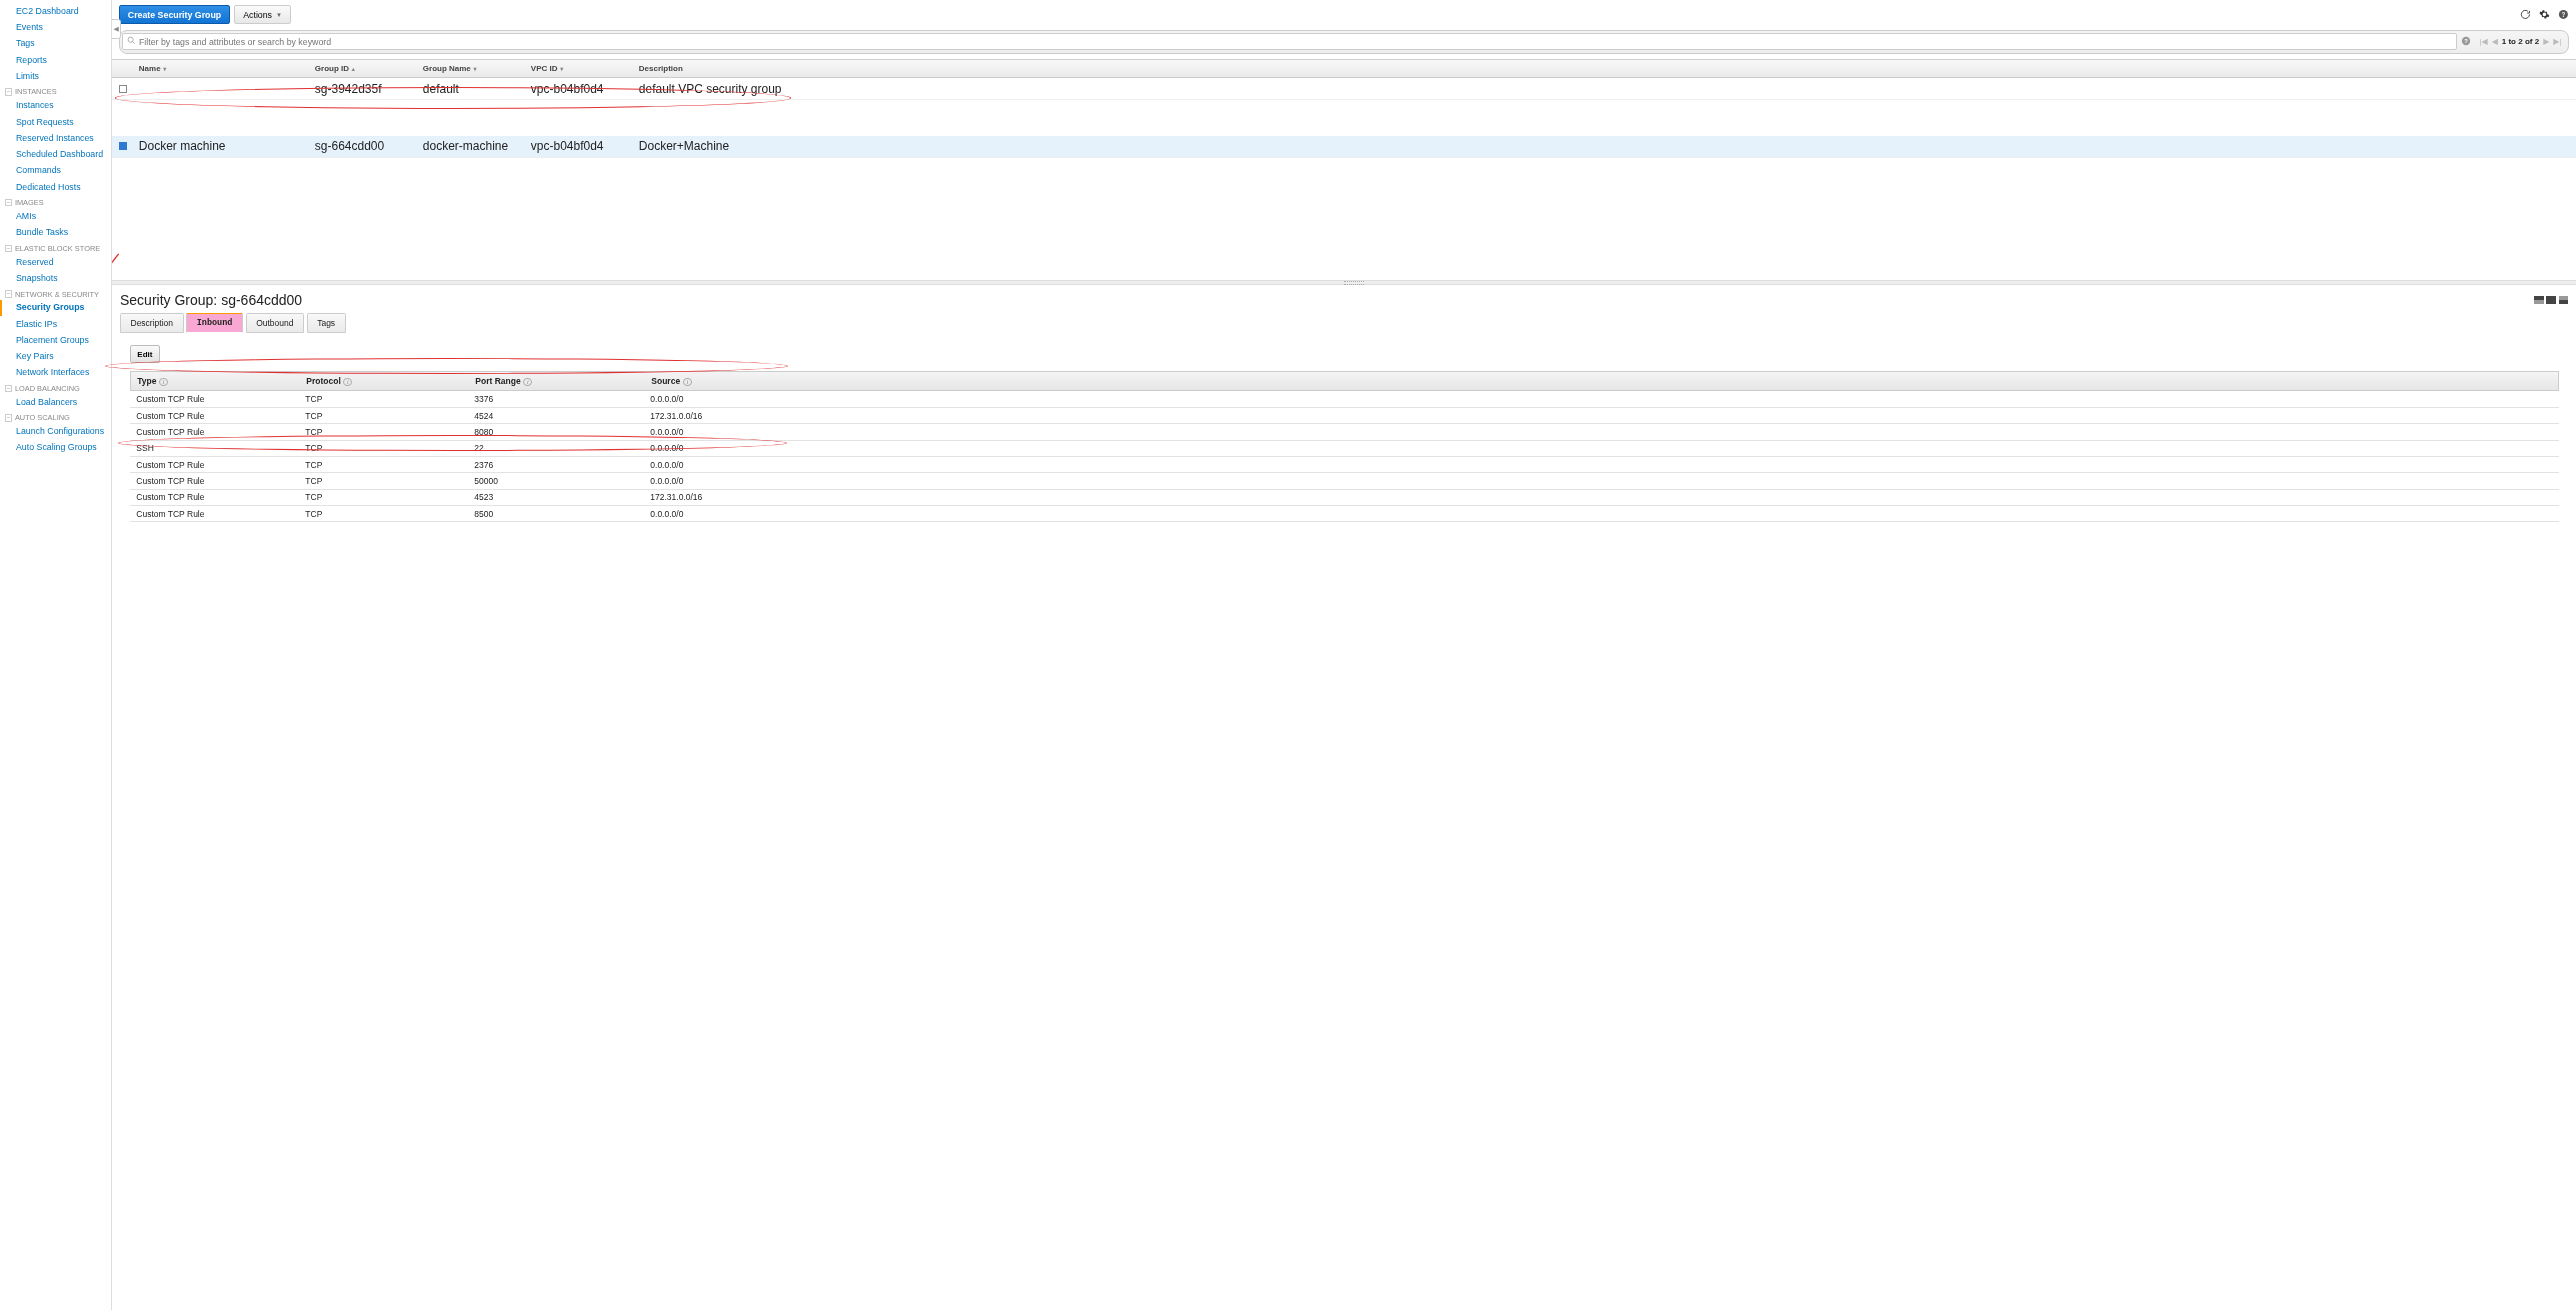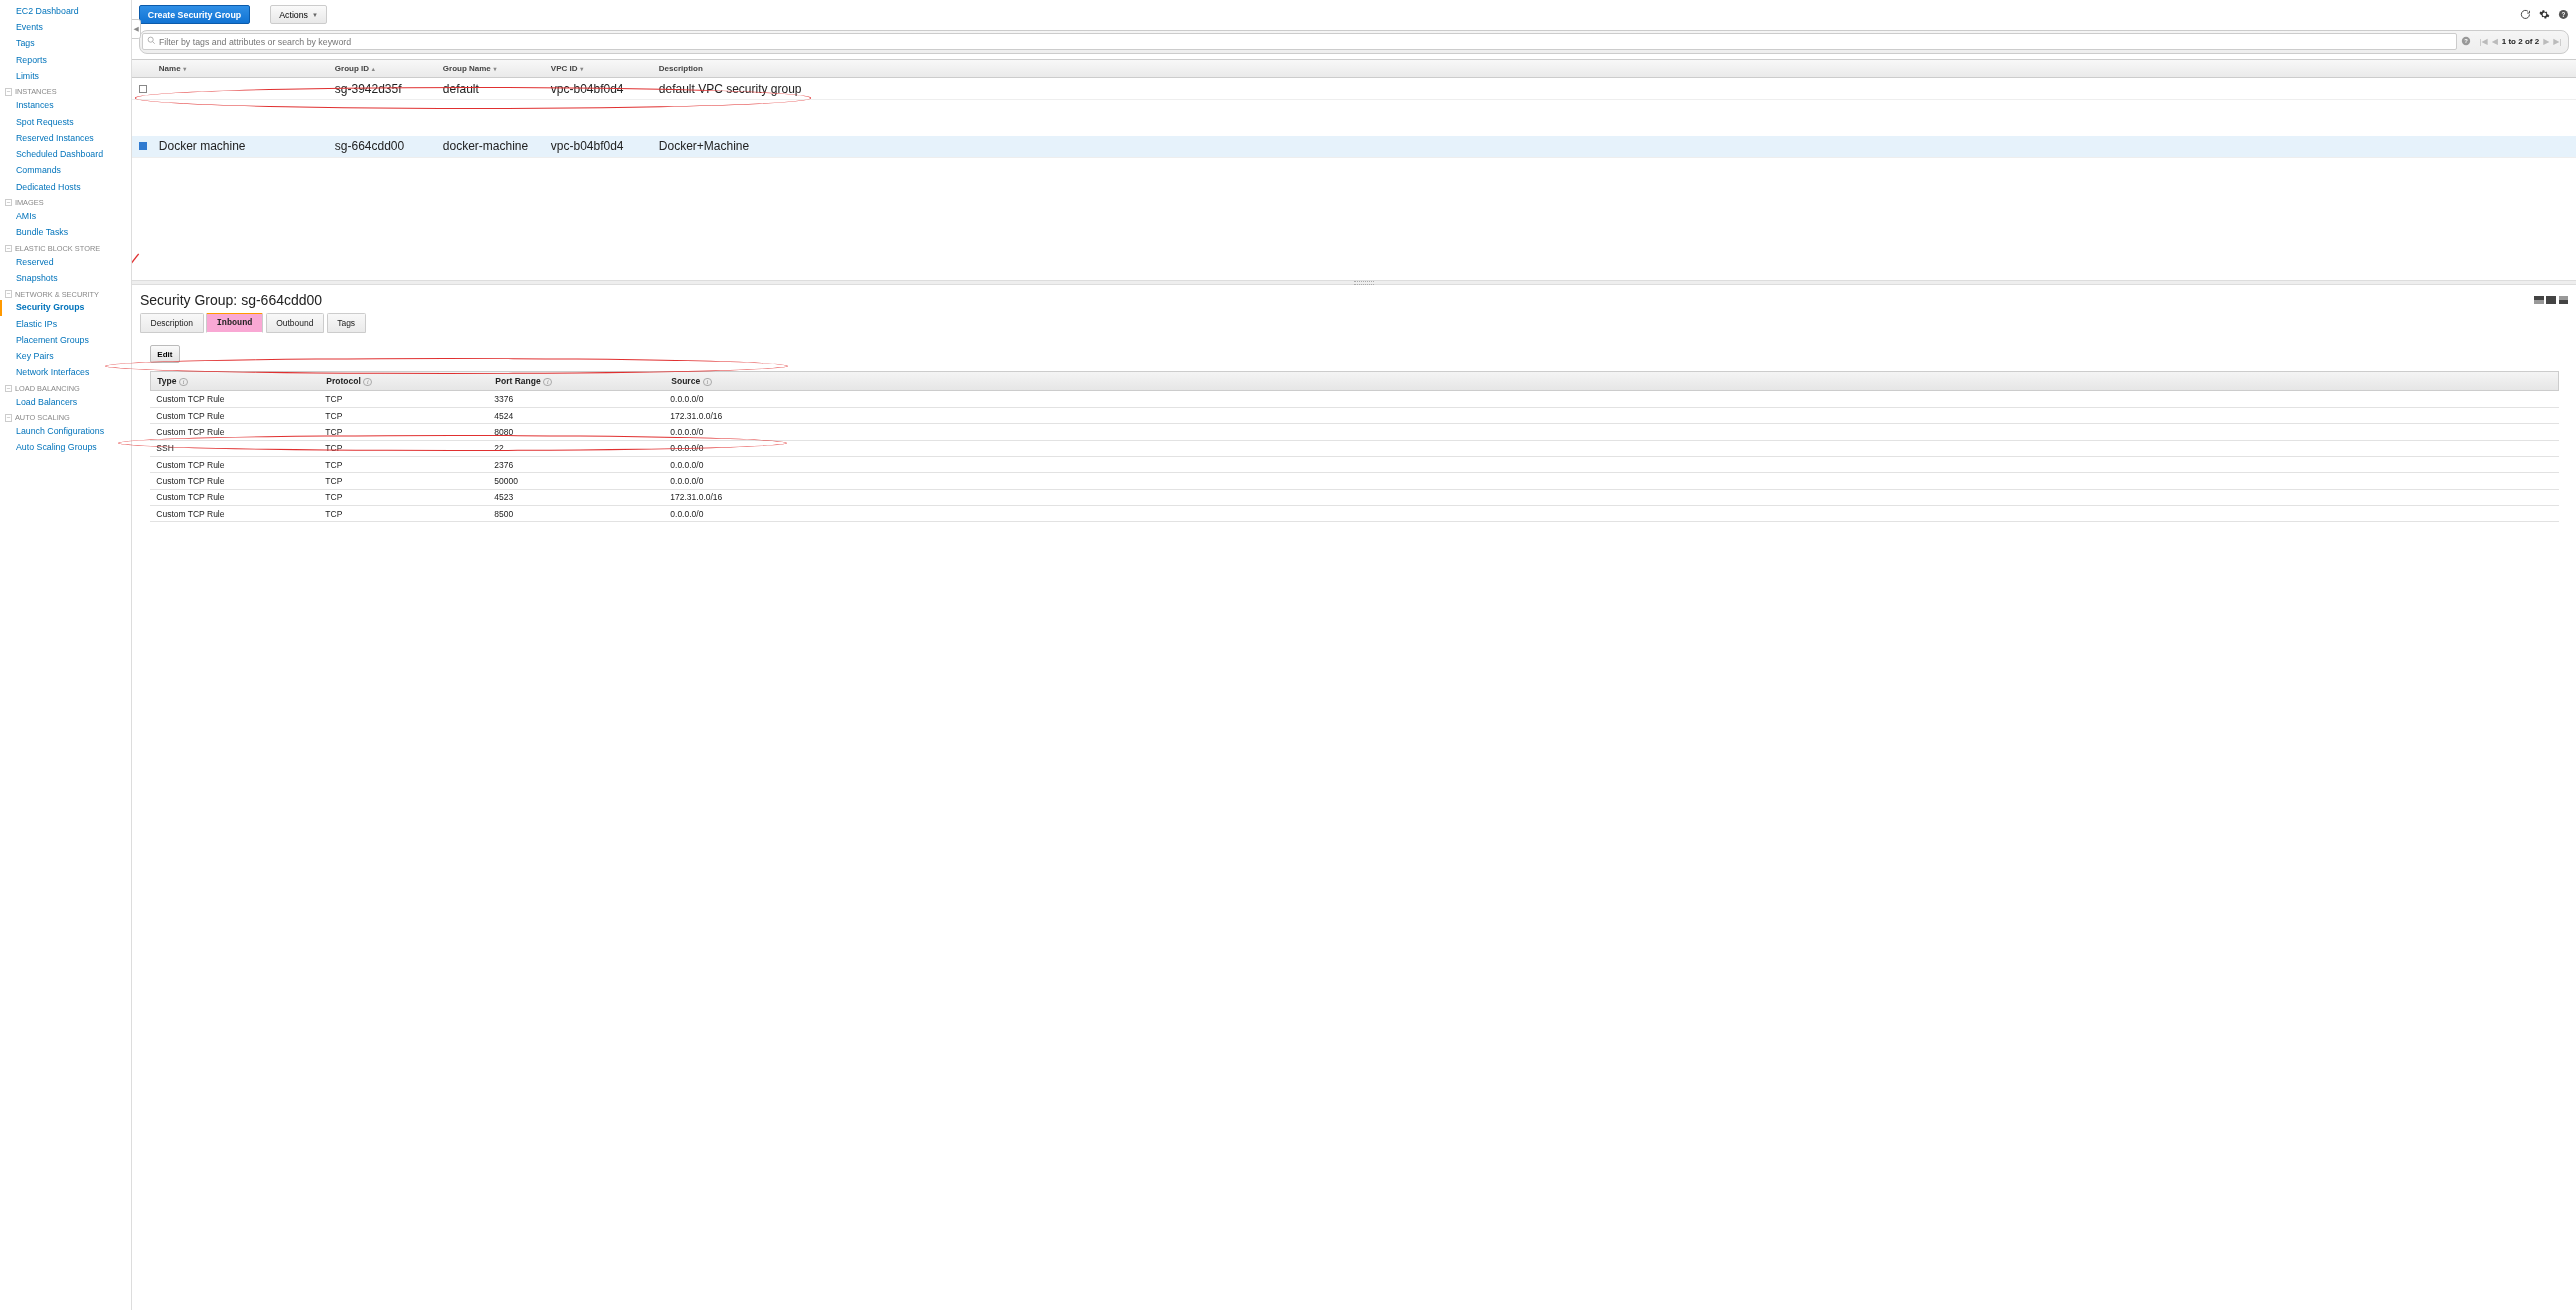--- a/index.html
+++ b/index.html
@@ -1,26 +1,26 @@
 <!DOCTYPE html>
 <html style="font-size:10.8px"><head>
 <meta charset="utf-8">
 <style>
 * { box-sizing: border-box; margin: 0; padding: 0; }
 body { font-family: -apple-system, BlinkMacSystemFont, "Segoe UI", Arial, sans-serif; font-size: 8.8px; color: #222; background: #fff; }
 .layout { display: flex; height: 100vh; }
-.sidebar { width: 132px; border-right: 0.7px solid #ddd; padding: 3.4px 0; overflow-y: auto; flex-shrink: 0; }
+.sidebar { width: 112px; border-right: 0.7px solid #ddd; padding: 3.4px 0; overflow-y: auto; flex-shrink: 0; }
 .sidebar .item { padding: 1.4px 5.4px 1.4px 16px; cursor: pointer; line-height: 13.5px; color: #0073bb; font-size: 8.8px; }
 .sidebar .heading { padding: 2.7px 5.4px 1.4px 5.4px; font-size: 7.4px; color: #888; text-transform: uppercase; display: flex; align-items: center; gap: 2.7px; }
 .sidebar .heading .toggle { width: 6.8px; text-align: center; color: #aaa; border: 0.7px solid #ccc; line-height: 6px; height: 7.4px; font-size: 6.8px; }
 .sidebar .item.active { border-left: 2px solid #ff9900; padding-left: 14px; font-weight: bold; }
 .main { flex: 1; display: flex; flex-direction: column; position: relative; overflow: hidden; }
 .collapse-tab { position: absolute; left: -0.7px; top: 19px; width: 9.5px; height: 20px; border: 0.7px solid #ccc; background: #fff; border-radius: 0 2.7px 2.7px 0; display: flex; align-items: center; justify-content: center; color: #888; cursor: pointer; font-size: 6.8px; z-index: 5; }
 .toolbar { padding: 5.4px 6.8px; display: flex; justify-content: space-between; align-items: center; }
-.toolbar-left { display: flex; gap: 20px; }
+.toolbar-left { display: flex; gap: 4px; }
 .btn { padding: 3.4px 8px; border-radius: 2px; border: 0.7px solid #ccc; background: linear-gradient(#fafafa,#e8e8e8); cursor: pointer; font-size: 8.8px; }
 .btn-primary { background: linear-gradient(#2f8fe6,#1173d3); border-color: #0b5aaa; color: #fff; font-weight: bold; }
 .btn-actions { display: flex; align-items: center; gap: 4px; background: linear-gradient(#fafafa,#e8e8e8); }
 .toolbar-right { display: flex; gap: 6.8px; align-items: center; color: #555; }
 .toolbar-right .ticon { width: 12px; height: 12px; display: inline-flex; align-items: center; justify-content: center; cursor: pointer; color: #333; }
 .searchbar { margin: 0 6.8px 5.4px 6.8px; border: 0.7px solid #ccc; background: linear-gradient(#f5f5f5,#eee); border-radius: 8px; display: flex; align-items: center; padding: 2.7px; }
 .search-input-wrap { flex: 1; background: #fff; border: 0.7px solid #ccc; border-radius: 2px; display: flex; align-items: center; padding: 2px 4px; }
 .search-input-wrap input { flex: 1; border: none; outline: none; font-size: 8.8px; color: #999; }
 .search-icon { color: #aaa; margin-right: 2.7px; }
 .pager { display: flex; align-items: center; gap: 4px; padding: 0 4px; color: #999; font-size: 8px; }

